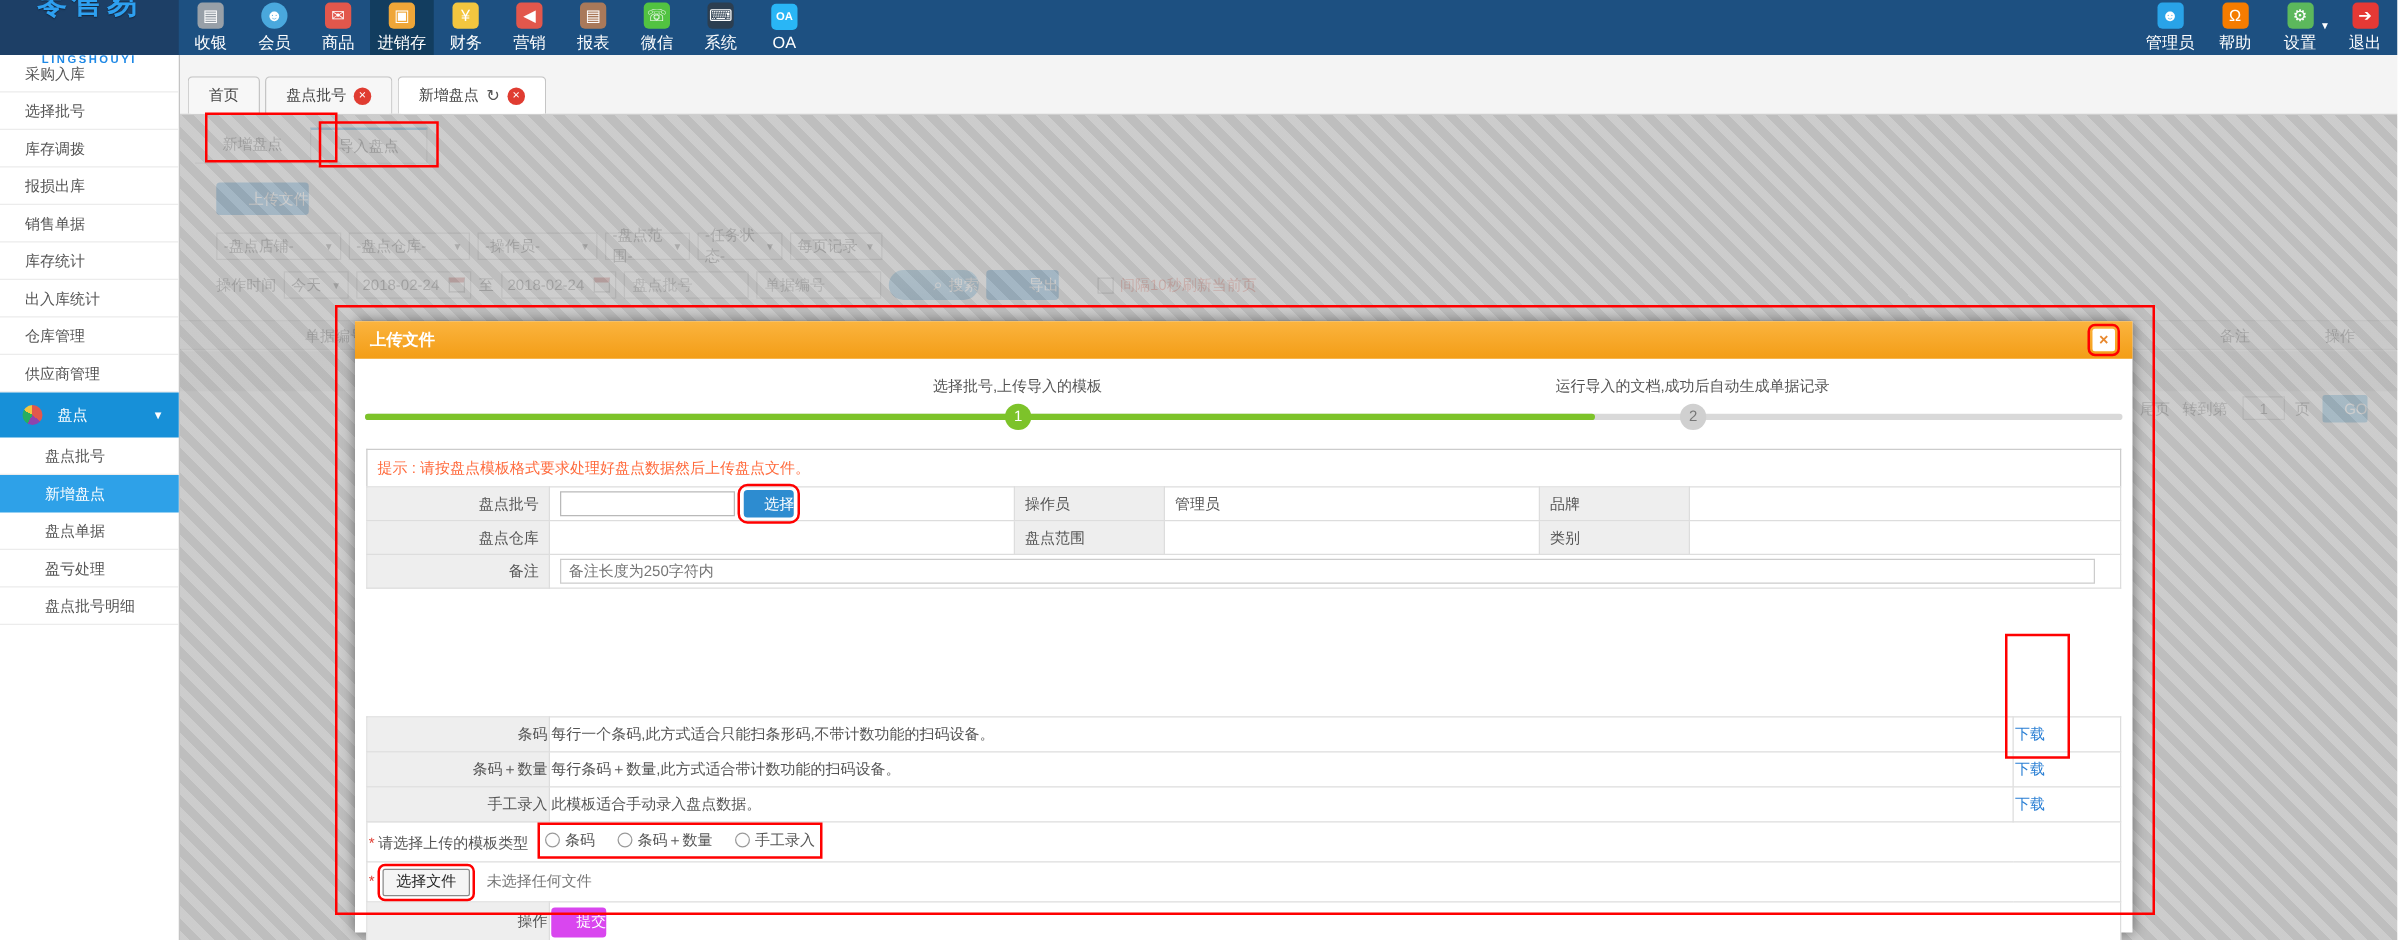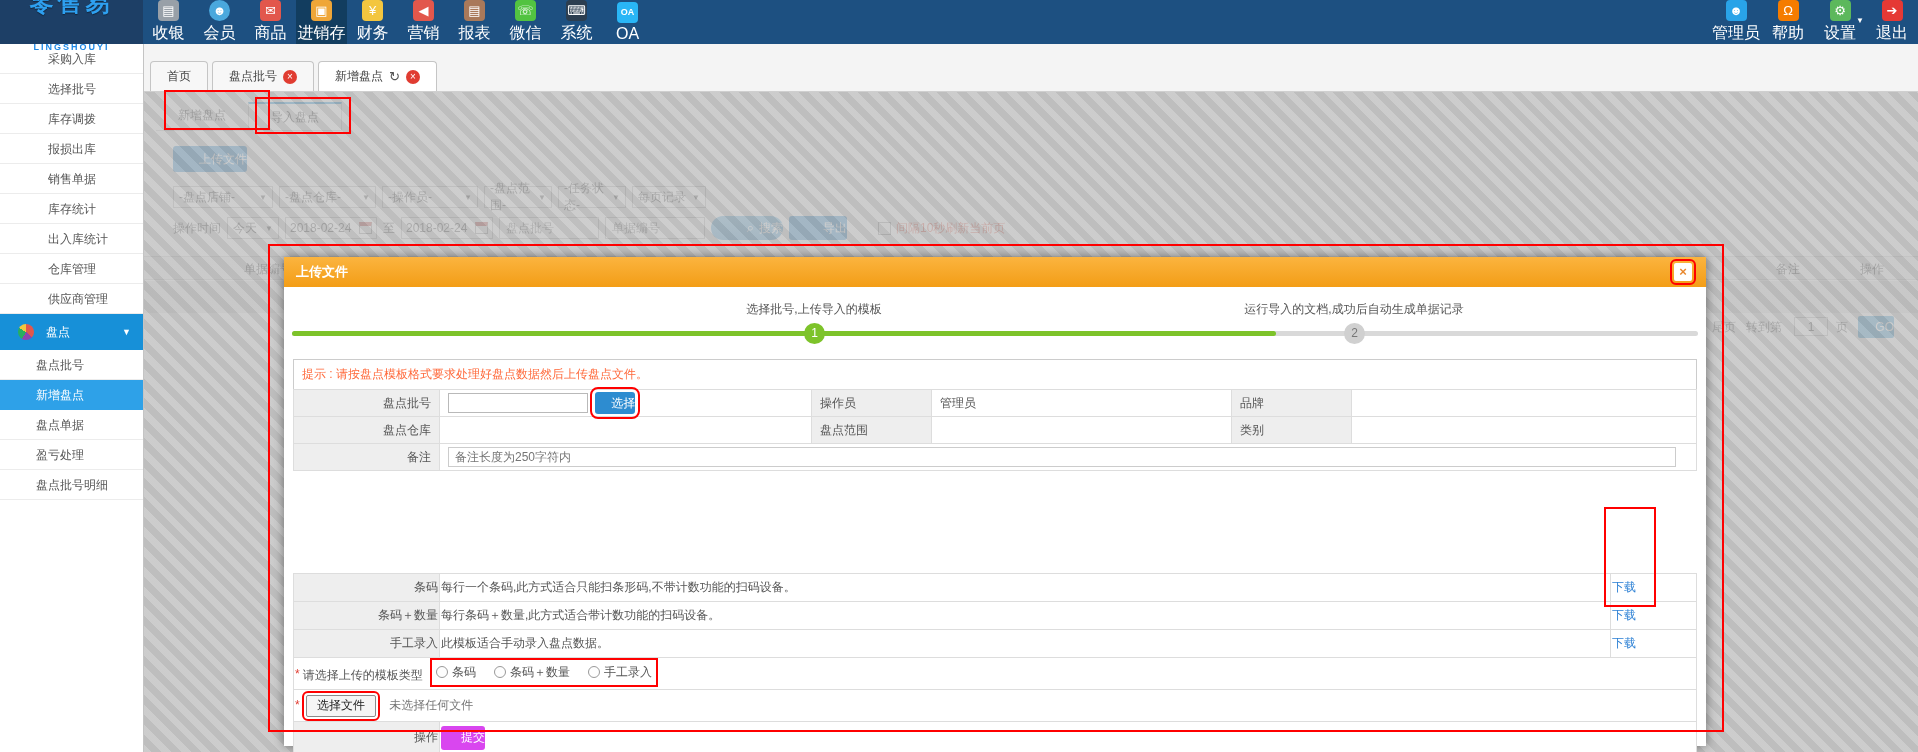--- a/index.html
+++ b/index.html
@@ -14,29 +14,29 @@
   .logo-sub { color:#1e88e5; font-size:9px; font-weight:bold; letter-spacing:2px;margin-top:28px; }
   .nav-item { width:51px; display:flex; flex-direction:column; align-items:center; justify-content:center; gap:2px; color:#fff; cursor:pointer; }
   .nav-item.active { background:#123d5f; }
   .tile { width:21px; height:21px; border-radius:4px; color:#fff; display:flex; align-items:center; justify-content:center; font-size:13px; line-height:1; }
   .tile.round { border-radius:50%; }
   .t-cash{background:#98a0a8}.t-member{background:#4aa8dd}.t-product{background:#e2574c}
   .t-inv{background:#efa638}.t-fin{background:#f3c63f}.t-mkt{background:#e2574c}
   .t-rep{background:#a9795a}.t-wx{background:#52c341}.t-sys{background:#2c3e50}
   .t-oa{background:#29b6f6;font-size:9px;font-weight:bold}
   .t-admin{background:#29a3e8}.t-help{background:#f57c00}.t-set{background:#5cb85c}.t-exit{background:#e53935}
-  .nav-label { font-size:16px; }
+  .nav-label { font-size:13px; }
   .topbar-spacer { flex:1; }
   .user-item { width:52px; display:flex; flex-direction:column; align-items:center; justify-content:center; gap:2px; color:#fff; cursor:pointer; position:relative; }
   .user-item .mini-caret { position:absolute; right:2px; top:16px; font-size:8px; color:#fff; }
 
   
   .main { display:flex; height:708px; }
   .sidebar { width:144px; border-right:1px solid #c4c4c4; background:#fff; }
-  .sb-item { height:30px; line-height:30px; padding-left:48px; color:#555; border-bottom:1px solid #ececec; cursor:pointer; }
+  .sb-item { height:30px; line-height:30px; padding-left:20px; color:#555; border-bottom:1px solid #ececec; cursor:pointer; }
   .sb-group { height:36px; line-height:36px; background:#1790d8; color:#fff; padding-left:46px; position:relative; cursor:pointer; }
   .pie { position:absolute; left:18px; top:10px; width:16px; height:16px; border-radius:50%;
     background:conic-gradient(#e2574c 0 130deg,#8e44ad 130deg 210deg,#27ae60 210deg 300deg,#f3c63f 300deg 360deg); }
   .sb-group .caret { position:absolute; right:12px; font-size:9px; }
   .sb-sub { height:30px; line-height:30px; padding-left:36px; color:#555; border-bottom:1px solid #ececec; cursor:pointer; }
   .sb-sub.active { background:#2ea1e8; color:#fff; border-bottom:none; }
 
   .content { position:relative; flex:1; height:740px; background:#fff; }
 
   

